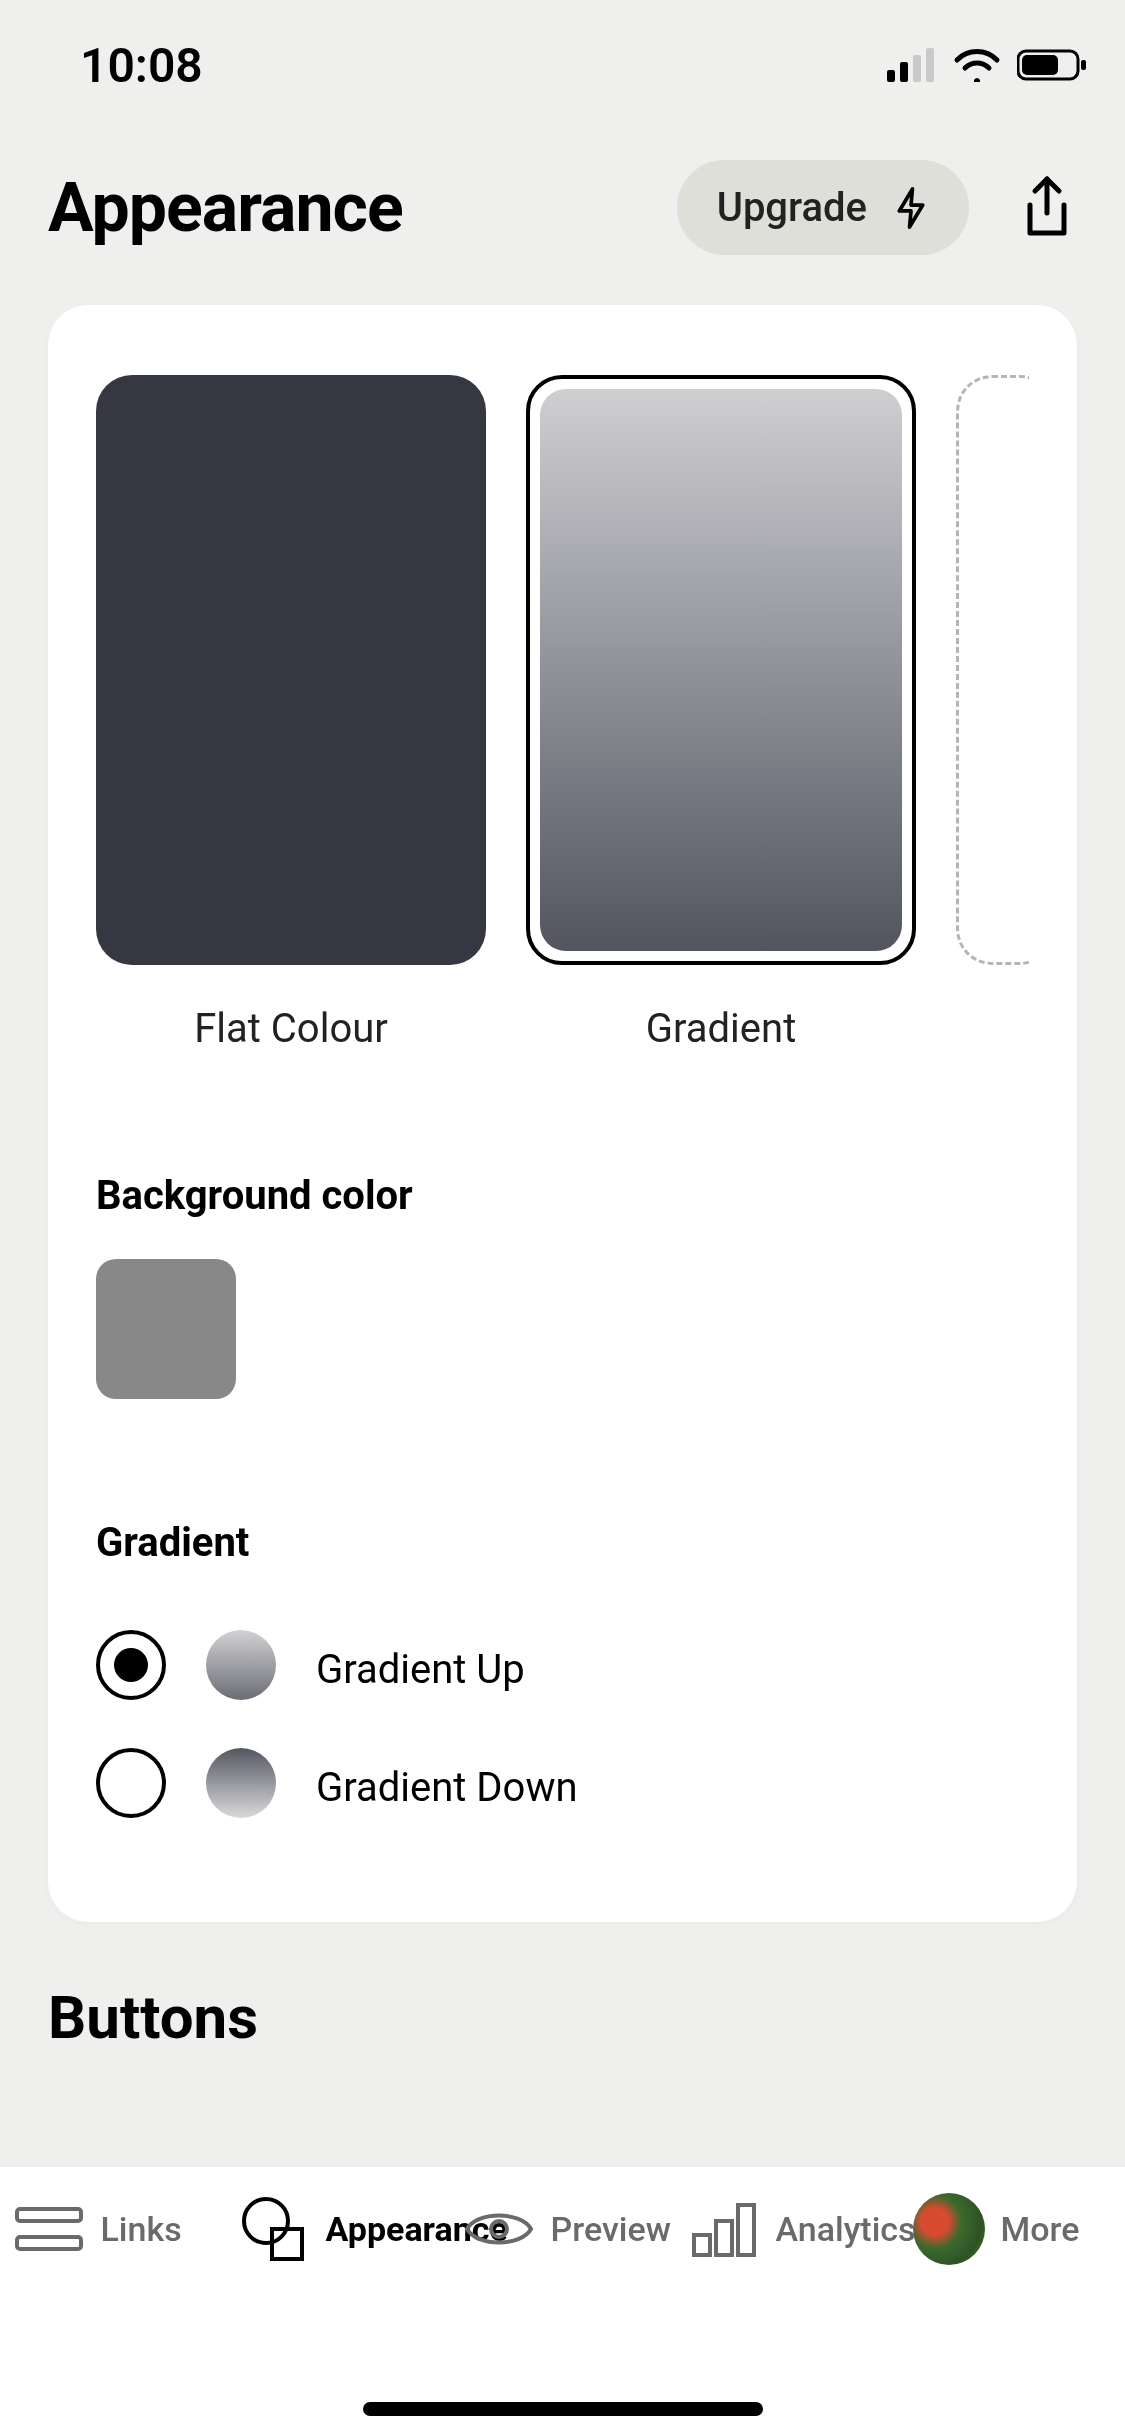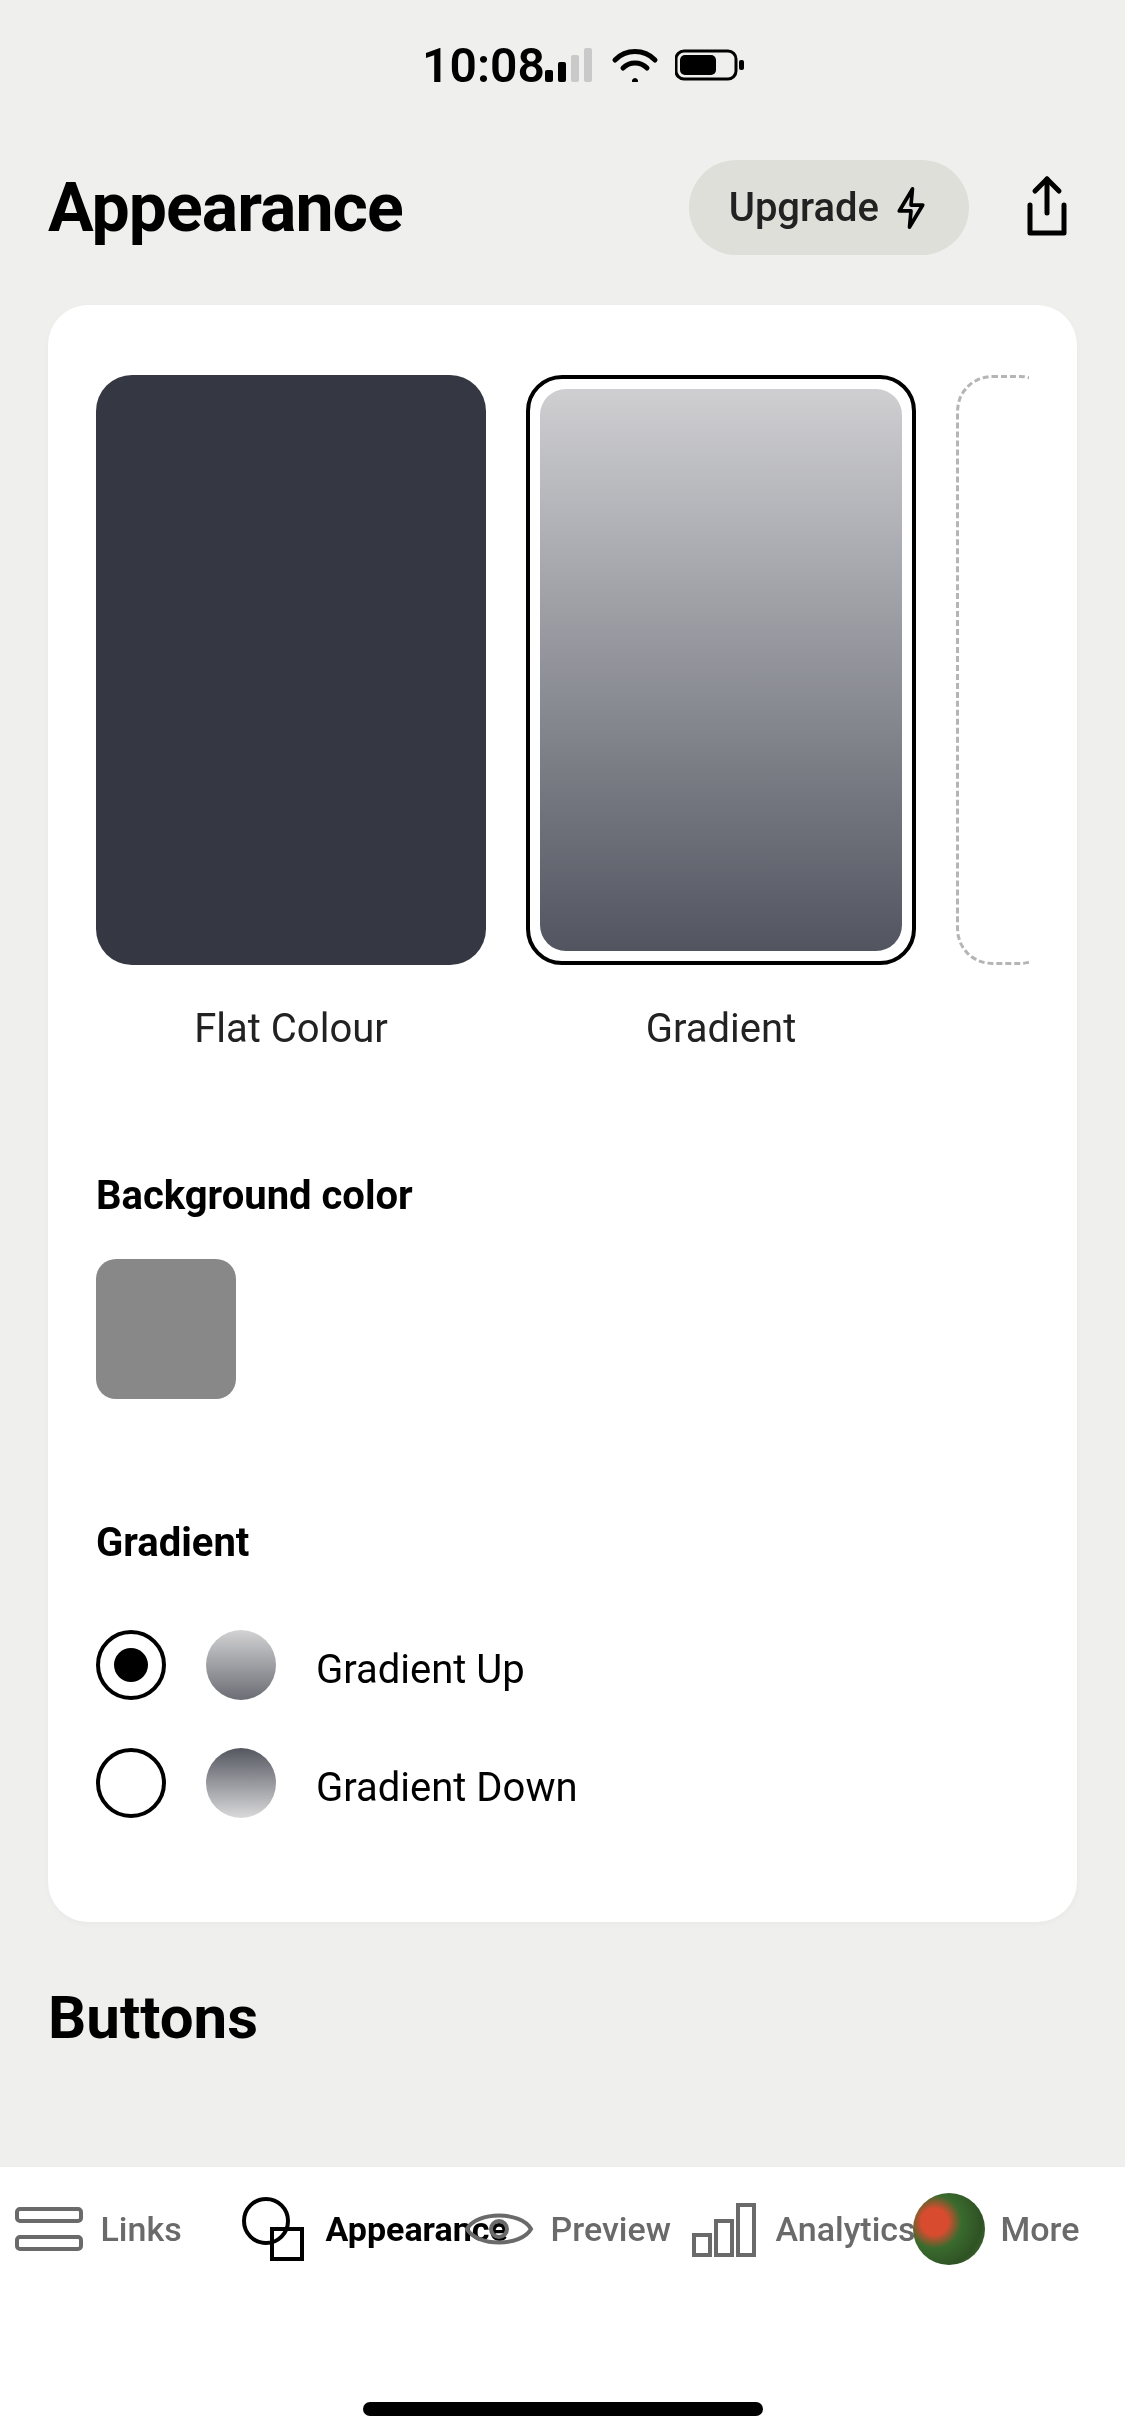--- a/index.html
+++ b/index.html
@@ -10,21 +10,21 @@
     color: #000;
     position: relative;
     overflow: hidden;
   }
 
   
   .status-bar {
     height: 130px;
     display: flex;
     align-items: center;
-    justify-content: center;
+    justify-content: space-between;
     padding: 0 36px 0 80px;
   }
   .status-time { font-size: 48px; font-weight: 600; }
   .status-icons { display: flex; align-items: center; gap: 16px; }
 
   
   .header {
     display: flex;
     align-items: center;
     padding: 30px 48px 30px 48px;
@@ -34,21 +34,21 @@
     font-weight: 700;
     flex: 1;
     letter-spacing: -1px;
   }
   .upgrade-pill {
     background: #dedfd9;
     border-radius: 80px;
     padding: 24px 40px;
     display: flex;
     align-items: center;
-    gap: 14px;
+    gap: 26px;
     font-size: 40px;
     font-weight: 500;
     color: #222;
     margin-right: 48px;
   }
   .share-btn {
     width: 60px;
     height: 60px;
     display: flex;
     align-items: center;

